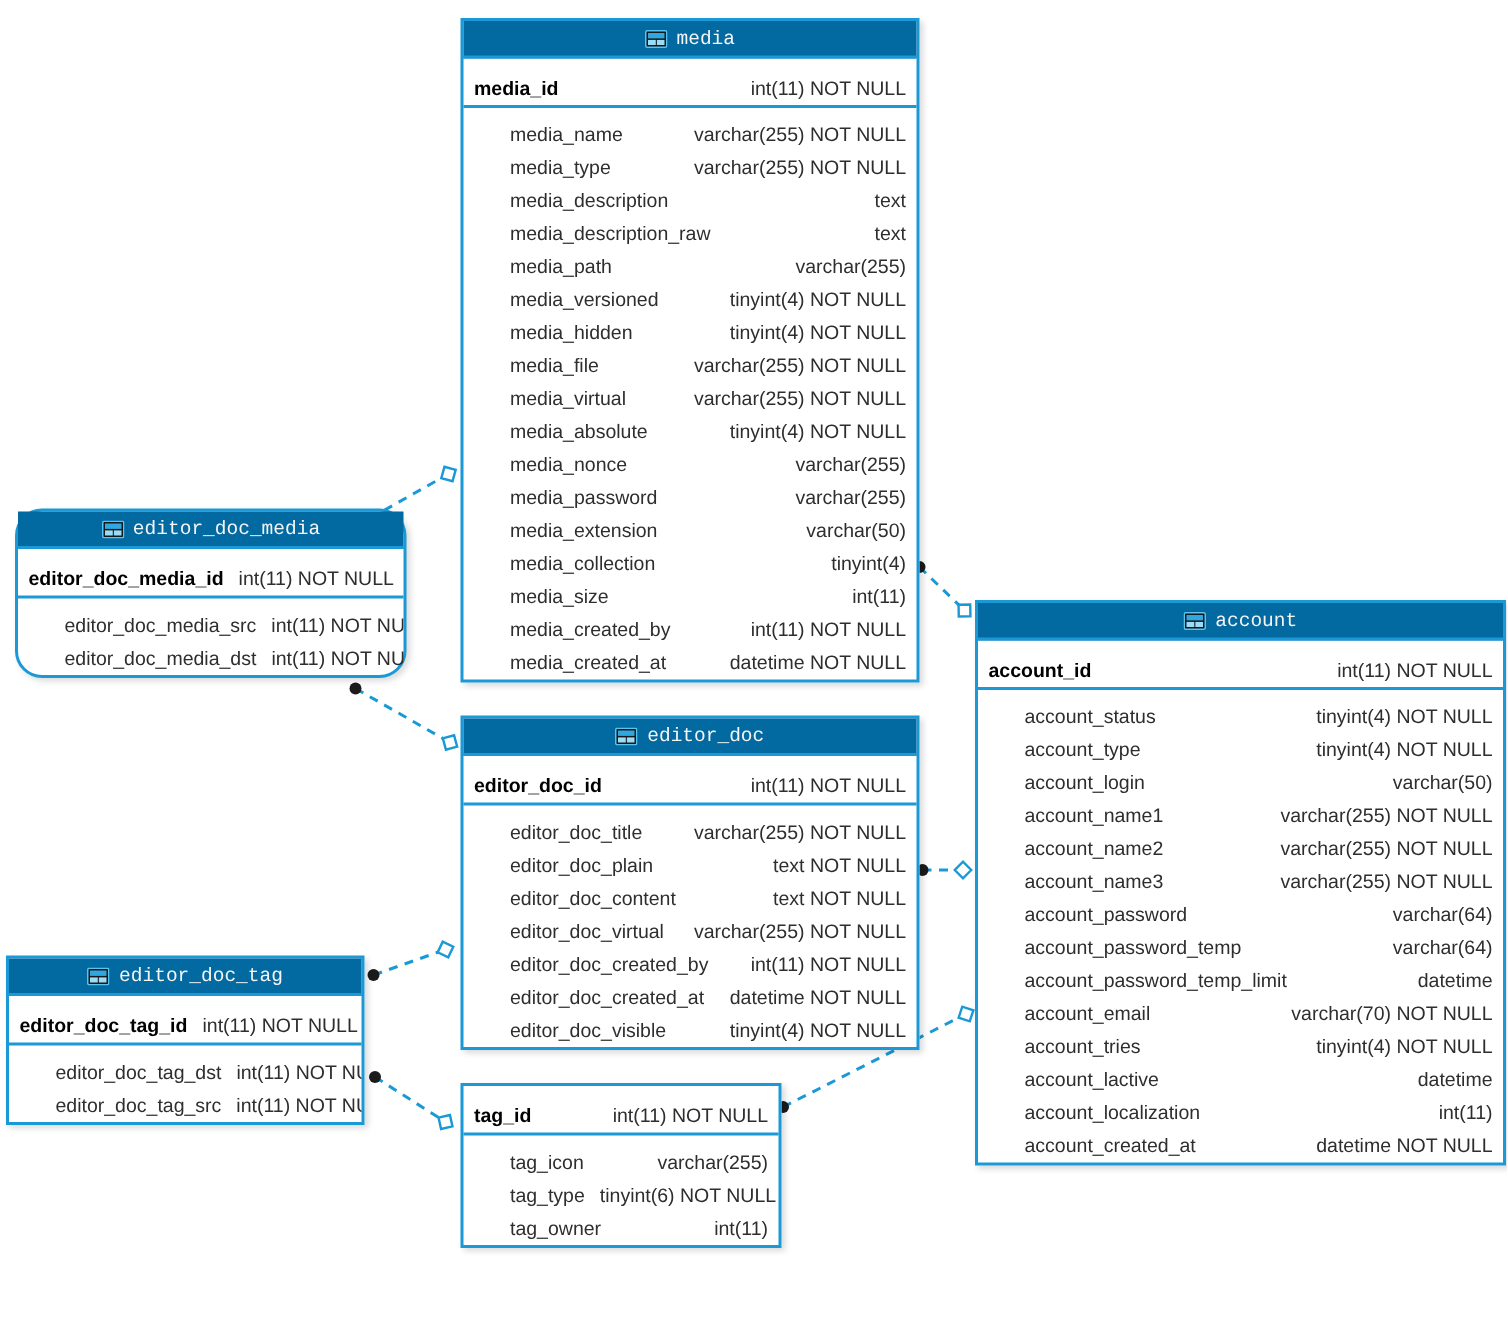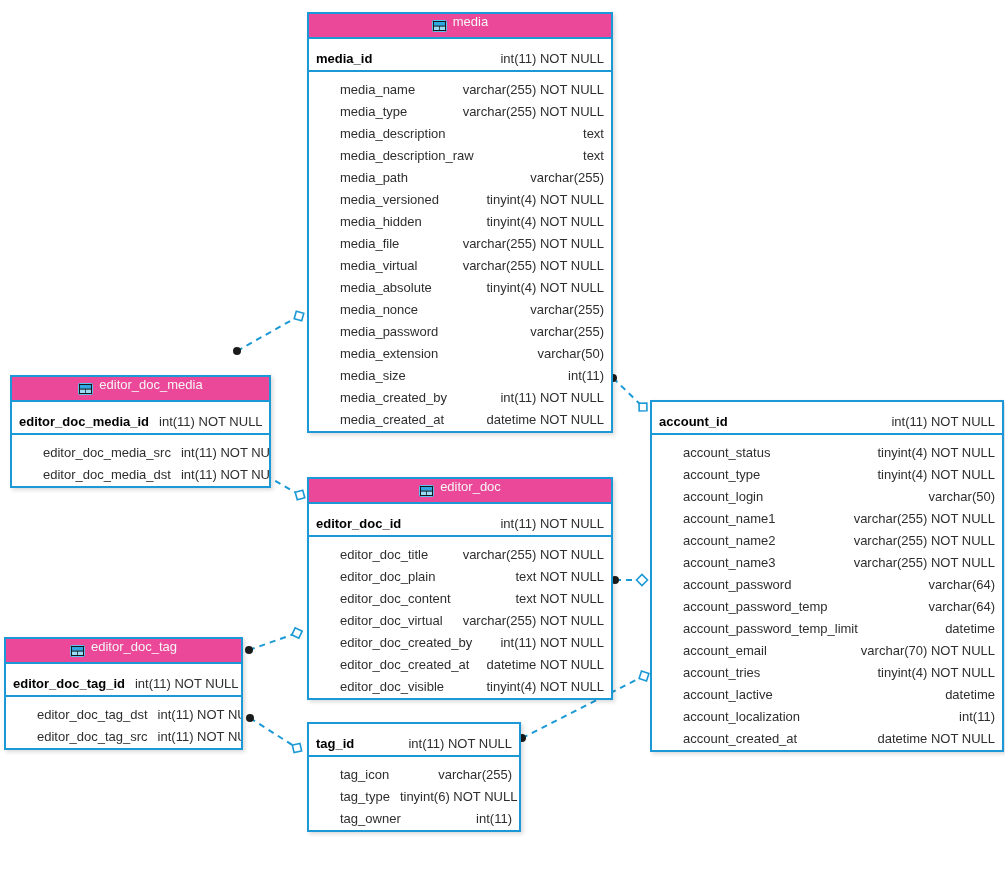--- a/index.html
+++ b/index.html
@@ -7,24 +7,25 @@
   body { font-family:"Liberation Sans","DejaVu Sans",sans-serif; }
   .canvas { position:relative; width:1005px; height:879px; background:#ffffff; overflow:hidden; }
   .connector-layer { position:absolute; left:0; top:0; z-index:1; }
   .db-table {
     position:absolute; z-index:2; background:#ffffff;
     border:2px solid var(--accent);
     box-shadow:2px 2px 4px rgba(0,0,0,0.15);
     font-size:13px; color:#2e2e2e;
   }
   .tbl-header {
-    background:#ec4899; color:#f5f5f5; height:23px;
-    display:flex; justify-content:center; gap:6px;
+    background:#0369a1; color:#f5f5f5; height:23px;
+    display:flex; align-items:center; justify-content:center; gap:6px;
     border-bottom:2px solid var(--accent);
     font-size:13px;
+    font-family:Liberation Mono, monospace;
   }
   .tbl-icon { display:inline-flex; align-items:center; }
   .pk-section { border-bottom:2px solid var(--accent); padding:4px 0; }
   .body-section { padding:3px 0 4px;margin-left:24px; }
   .row {
     display:flex; justify-content:space-between; align-items:flex-end;
     height:22px; padding:0 7px; white-space:nowrap; overflow:hidden;
   }
   .pk-section .row { height:23px; }
   .row .field { color:#2e2e2e; }
@@ -137,34 +138,38 @@
         </div>
         <div class="row">
           <span class="field">media_password</span>
           <span class="type">varchar(255)</span>
         </div>
         <div class="row">
           <span class="field">media_extension</span>
           <span class="type">varchar(50)</span>
         </div>
         <div class="row">
+          <span class="field">media_collection</span>
+          <span class="type">tinyint(4)</span>
+        </div>
+        <div class="row">
           <span class="field">media_size</span>
           <span class="type">int(11)</span>
         </div>
         <div class="row">
           <span class="field">media_created_by</span>
           <span class="type">int(11) NOT NULL</span>
         </div>
         <div class="row">
           <span class="field">media_created_at</span>
           <span class="type">datetime NOT NULL</span>
         </div>
       </div>
     </div>
-    <div class="db-table" style="left: 10px; top: 375px; width: 257px;">
+    <div class="db-table" style="left: 10px; top: 339px; width: 257px; border-radius: 18px;">
       <div class="tbl-header">
         <span class="tbl-icon">
           <svg width="15" height="12" viewBox="0 0 15 12">
             <rect x="0.5" y="0.5" width="14" height="11" rx="1" fill="#15191c" stroke="#59c2ef" stroke-width="1"></rect>
             <rect x="2" y="2" width="11" height="3.6" fill="#2fa7e0"></rect>
             <rect x="2" y="6.6" width="5.2" height="3.4" fill="#9adcf5"></rect>
             <rect x="7.9" y="6.6" width="5.1" height="3.4" fill="#9adcf5"></rect>
           </svg>
         </span>
         <span>editor_doc_media</span>
@@ -280,20 +285,31 @@
           <span class="field">tag_type</span>
           <span class="type">tinyint(6) NOT NULL</span>
         </div>
         <div class="row">
           <span class="field">tag_owner</span>
           <span class="type">int(11)</span>
         </div>
       </div>
     </div>
     <div class="db-table" style="left: 650px; top: 400px; width: 350px;">
+      <div class="tbl-header">
+        <span class="tbl-icon">
+          <svg width="15" height="12" viewBox="0 0 15 12">
+            <rect x="0.5" y="0.5" width="14" height="11" rx="1" fill="#15191c" stroke="#59c2ef" stroke-width="1"></rect>
+            <rect x="2" y="2" width="11" height="3.6" fill="#2fa7e0"></rect>
+            <rect x="2" y="6.6" width="5.2" height="3.4" fill="#9adcf5"></rect>
+            <rect x="7.9" y="6.6" width="5.1" height="3.4" fill="#9adcf5"></rect>
+          </svg>
+        </span>
+        <span>account</span>
+      </div>
       <div class="pk-section">
         <div class="row">
           <span class="field">account_id</span>
           <span class="type">int(11) NOT NULL</span>
         </div>
       </div>
       <div class="body-section">
         <div class="row">
           <span class="field">account_status</span>
           <span class="type">tinyint(4) NOT NULL</span>

